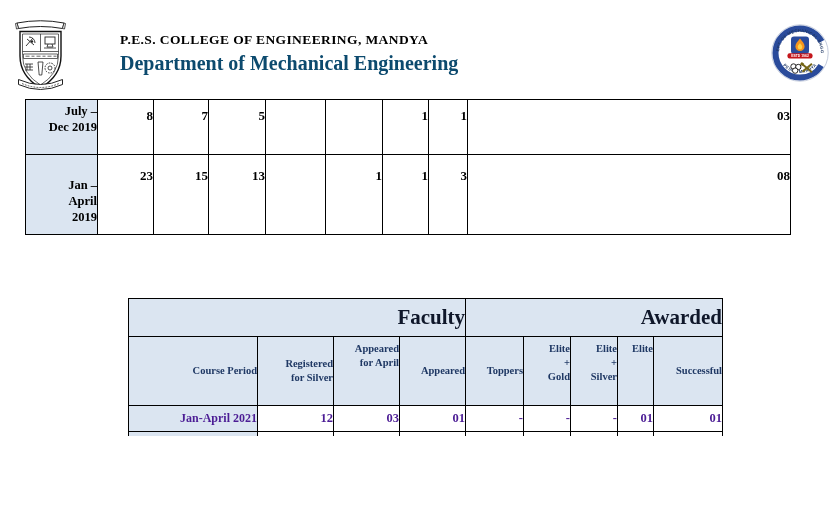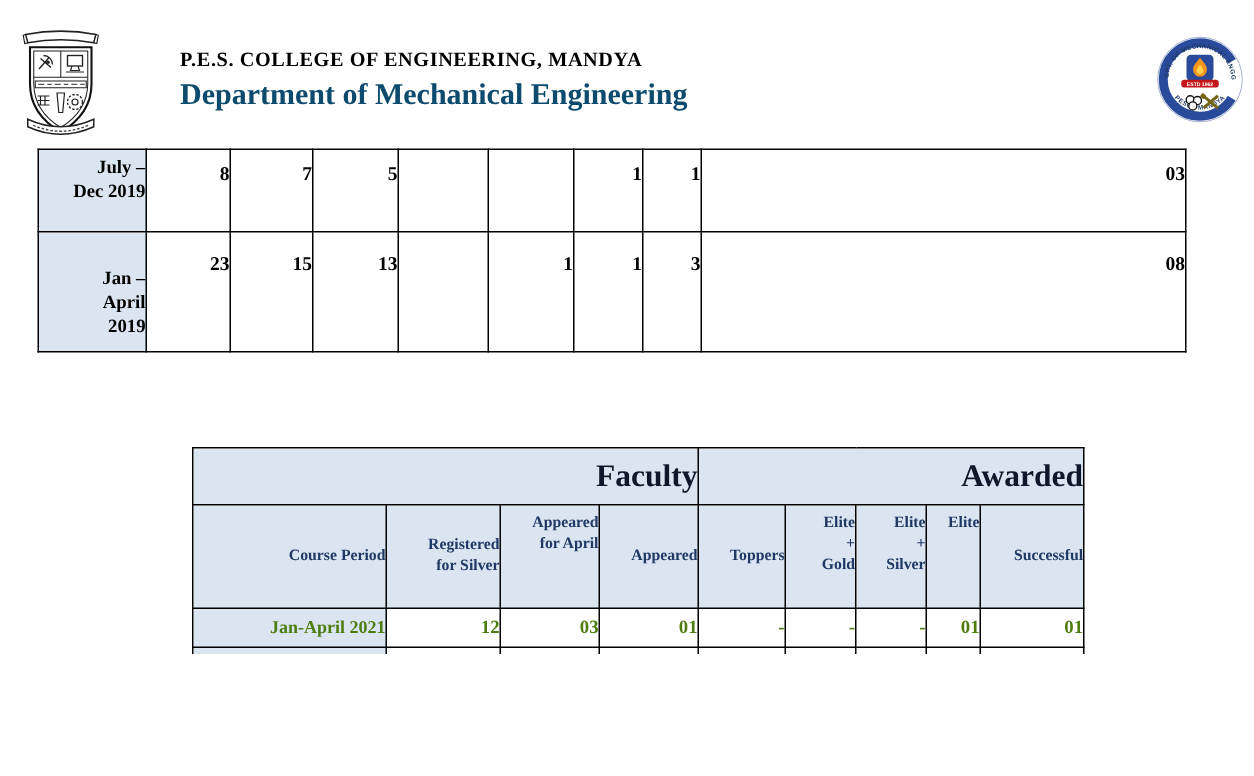--- a/index.html
+++ b/index.html
@@ -37,21 +37,21 @@
   .tt-r1 .period { padding-top:3px; }
   .tt-r2 .period { padding-top:22px; }
 
   
   .bottom-table { position:absolute; left:128px; top:298px; width:594px; }
   .bt-group td { height:37px; font-size:21px; font-weight:bold; color:#0f172a; vertical-align:middle; }
   .bt-cols th {
     height:63px; font-size:10.5px; font-weight:bold; vertical-align:middle; line-height:14px;
   }
   .bt-cols th.vtop { vertical-align:top; padding-top:5px; }
-  .bt-data td { font-weight:bold; font-size:12.5px; color:#4d7c0f; vertical-align:middle; }
+  .bt-data td { font-weight:bold; font-size:12.5px; color:#4c1d95; vertical-align:middle; }
   .bt-r1 td { height:25px; }
   .bt-r2 td { height:27px; }
   .bt-data .period { font-size:12px; }
   .bt-stub td { height:4px; border-bottom:none; font-size:0; line-height:0; }
 </style>
 </head>
 <body>
 
 <div class="page">
 

